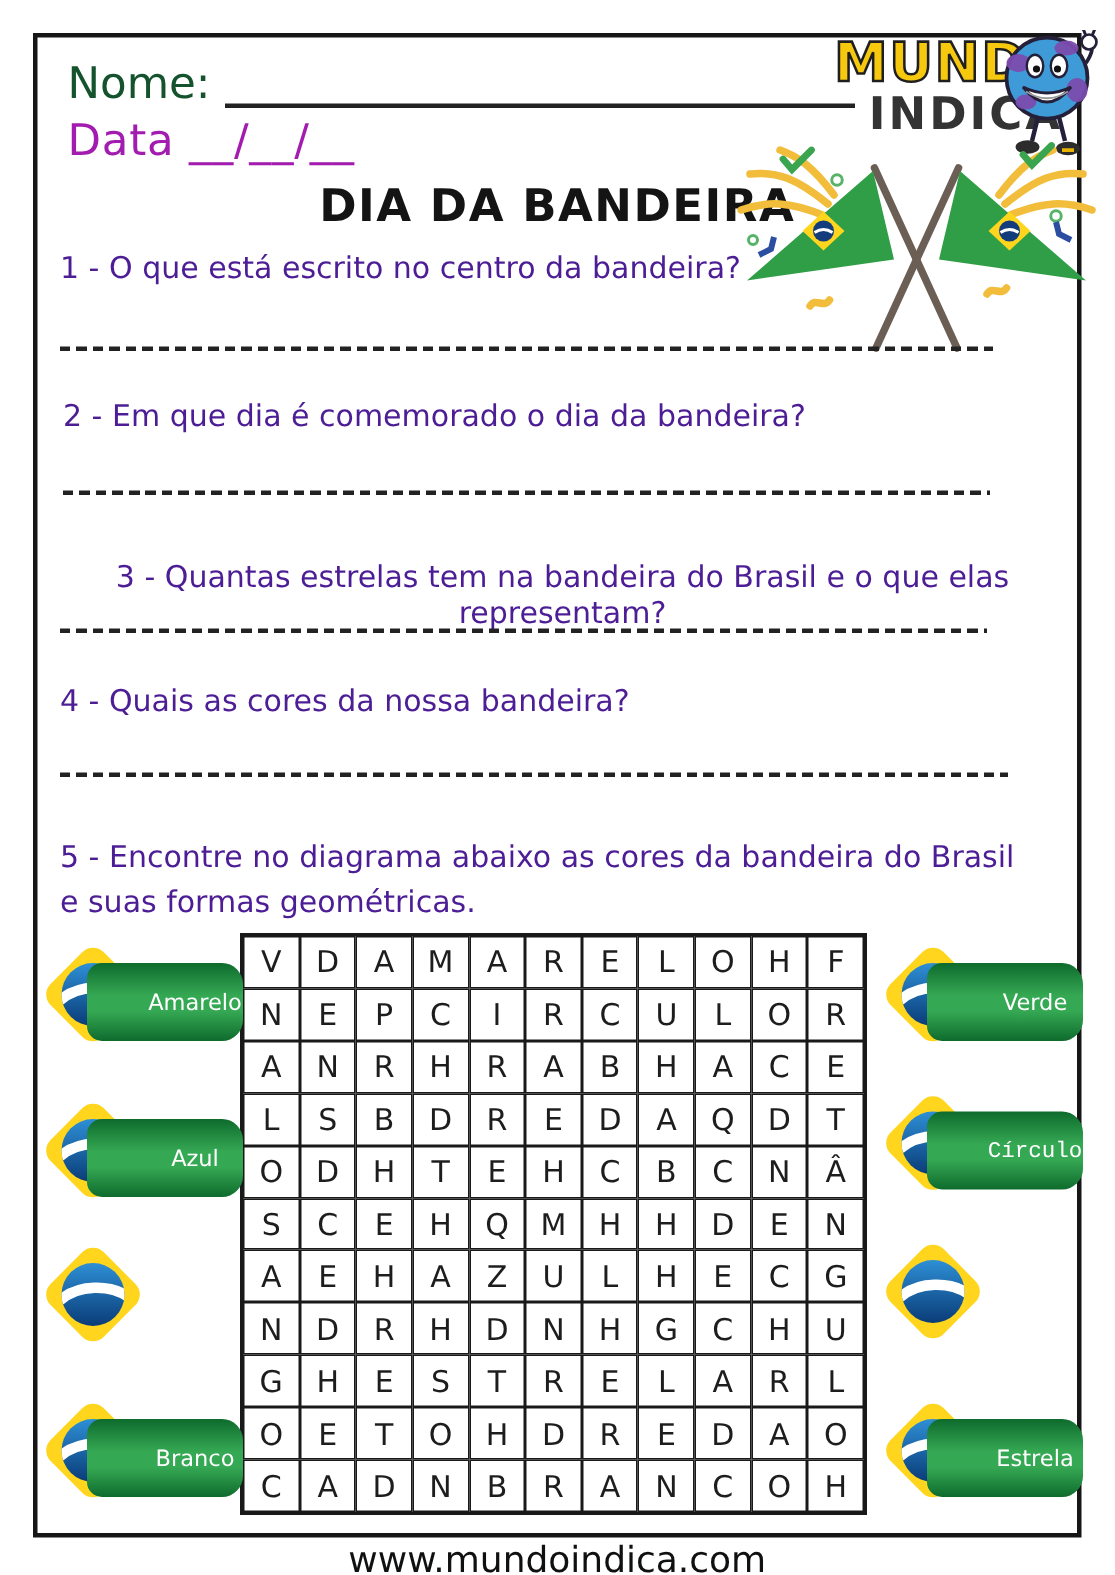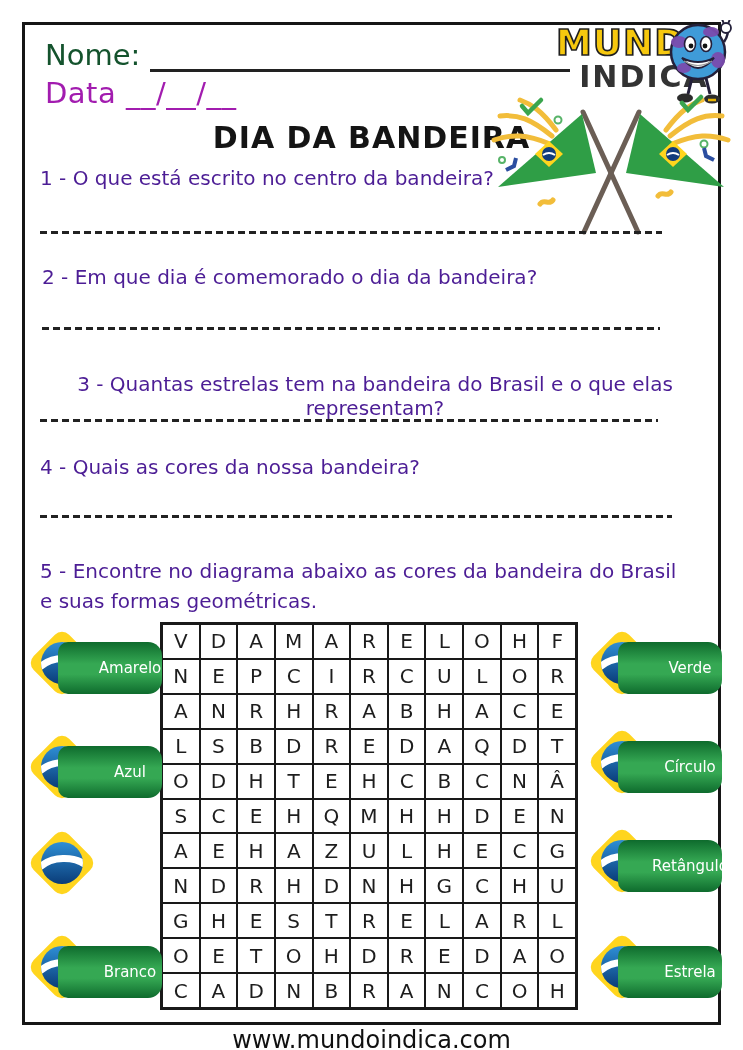--- a/index.html
+++ b/index.html
@@ -332,39 +332,36 @@
     <div class="pill" style="left: 584px; top: 625px;">
       <svg class="badge" viewBox="0 0 76 76">
         <rect x="13" y="13" width="50" height="50" rx="10" fill="#ffd51e" transform="rotate(45 38 38)"></rect>
         <circle cx="38" cy="38" r="21" fill="url(#badgeBlue)"></circle>
         <path d="M16 42 C28 31, 50 31, 62 40" stroke="#fff" stroke-width="7" fill="none" clip-path="url(#badgeClip)"></path>
       </svg>
       <div class="bar">
         <span>Verde</span>
       </div>
     </div>
-    <div class="pill" style="left: 584px; top: 724px;">
+    <div class="pill" style="left: 584px; top: 724px; font-family: Liberation Mono, monospace;">
       <svg class="badge" viewBox="0 0 76 76">
         <rect x="13" y="13" width="50" height="50" rx="10" fill="#ffd51e" transform="rotate(45 38 38)"></rect>
         <circle cx="38" cy="38" r="21" fill="url(#badgeBlue)"></circle>
         <path d="M16 42 C28 31, 50 31, 62 40" stroke="#fff" stroke-width="7" fill="none" clip-path="url(#badgeClip)"></path>
       </svg>
       <div class="bar">
         <span>Círculo</span>
       </div>
     </div>
     <div class="pill" style="left: 584px; top: 823px;">
       <svg class="badge" viewBox="0 0 76 76">
         <rect x="13" y="13" width="50" height="50" rx="10" fill="#ffd51e" transform="rotate(45 38 38)"></rect>
         <circle cx="38" cy="38" r="21" fill="url(#badgeBlue)"></circle>
         <path d="M16 42 C28 31, 50 31, 62 40" stroke="#fff" stroke-width="7" fill="none" clip-path="url(#badgeClip)"></path>
       </svg>
-      <div class="bar">
-        <span>Retângulo</span>
-      </div>
     </div>
     <div class="pill" style="left: 584px; top: 929px;">
       <svg class="badge" viewBox="0 0 76 76">
         <rect x="13" y="13" width="50" height="50" rx="10" fill="#ffd51e" transform="rotate(45 38 38)"></rect>
         <circle cx="38" cy="38" r="21" fill="url(#badgeBlue)"></circle>
         <path d="M16 42 C28 31, 50 31, 62 40" stroke="#fff" stroke-width="7" fill="none" clip-path="url(#badgeClip)"></path>
       </svg>
       <div class="bar">
         <span>Estrela</span>
       </div>

